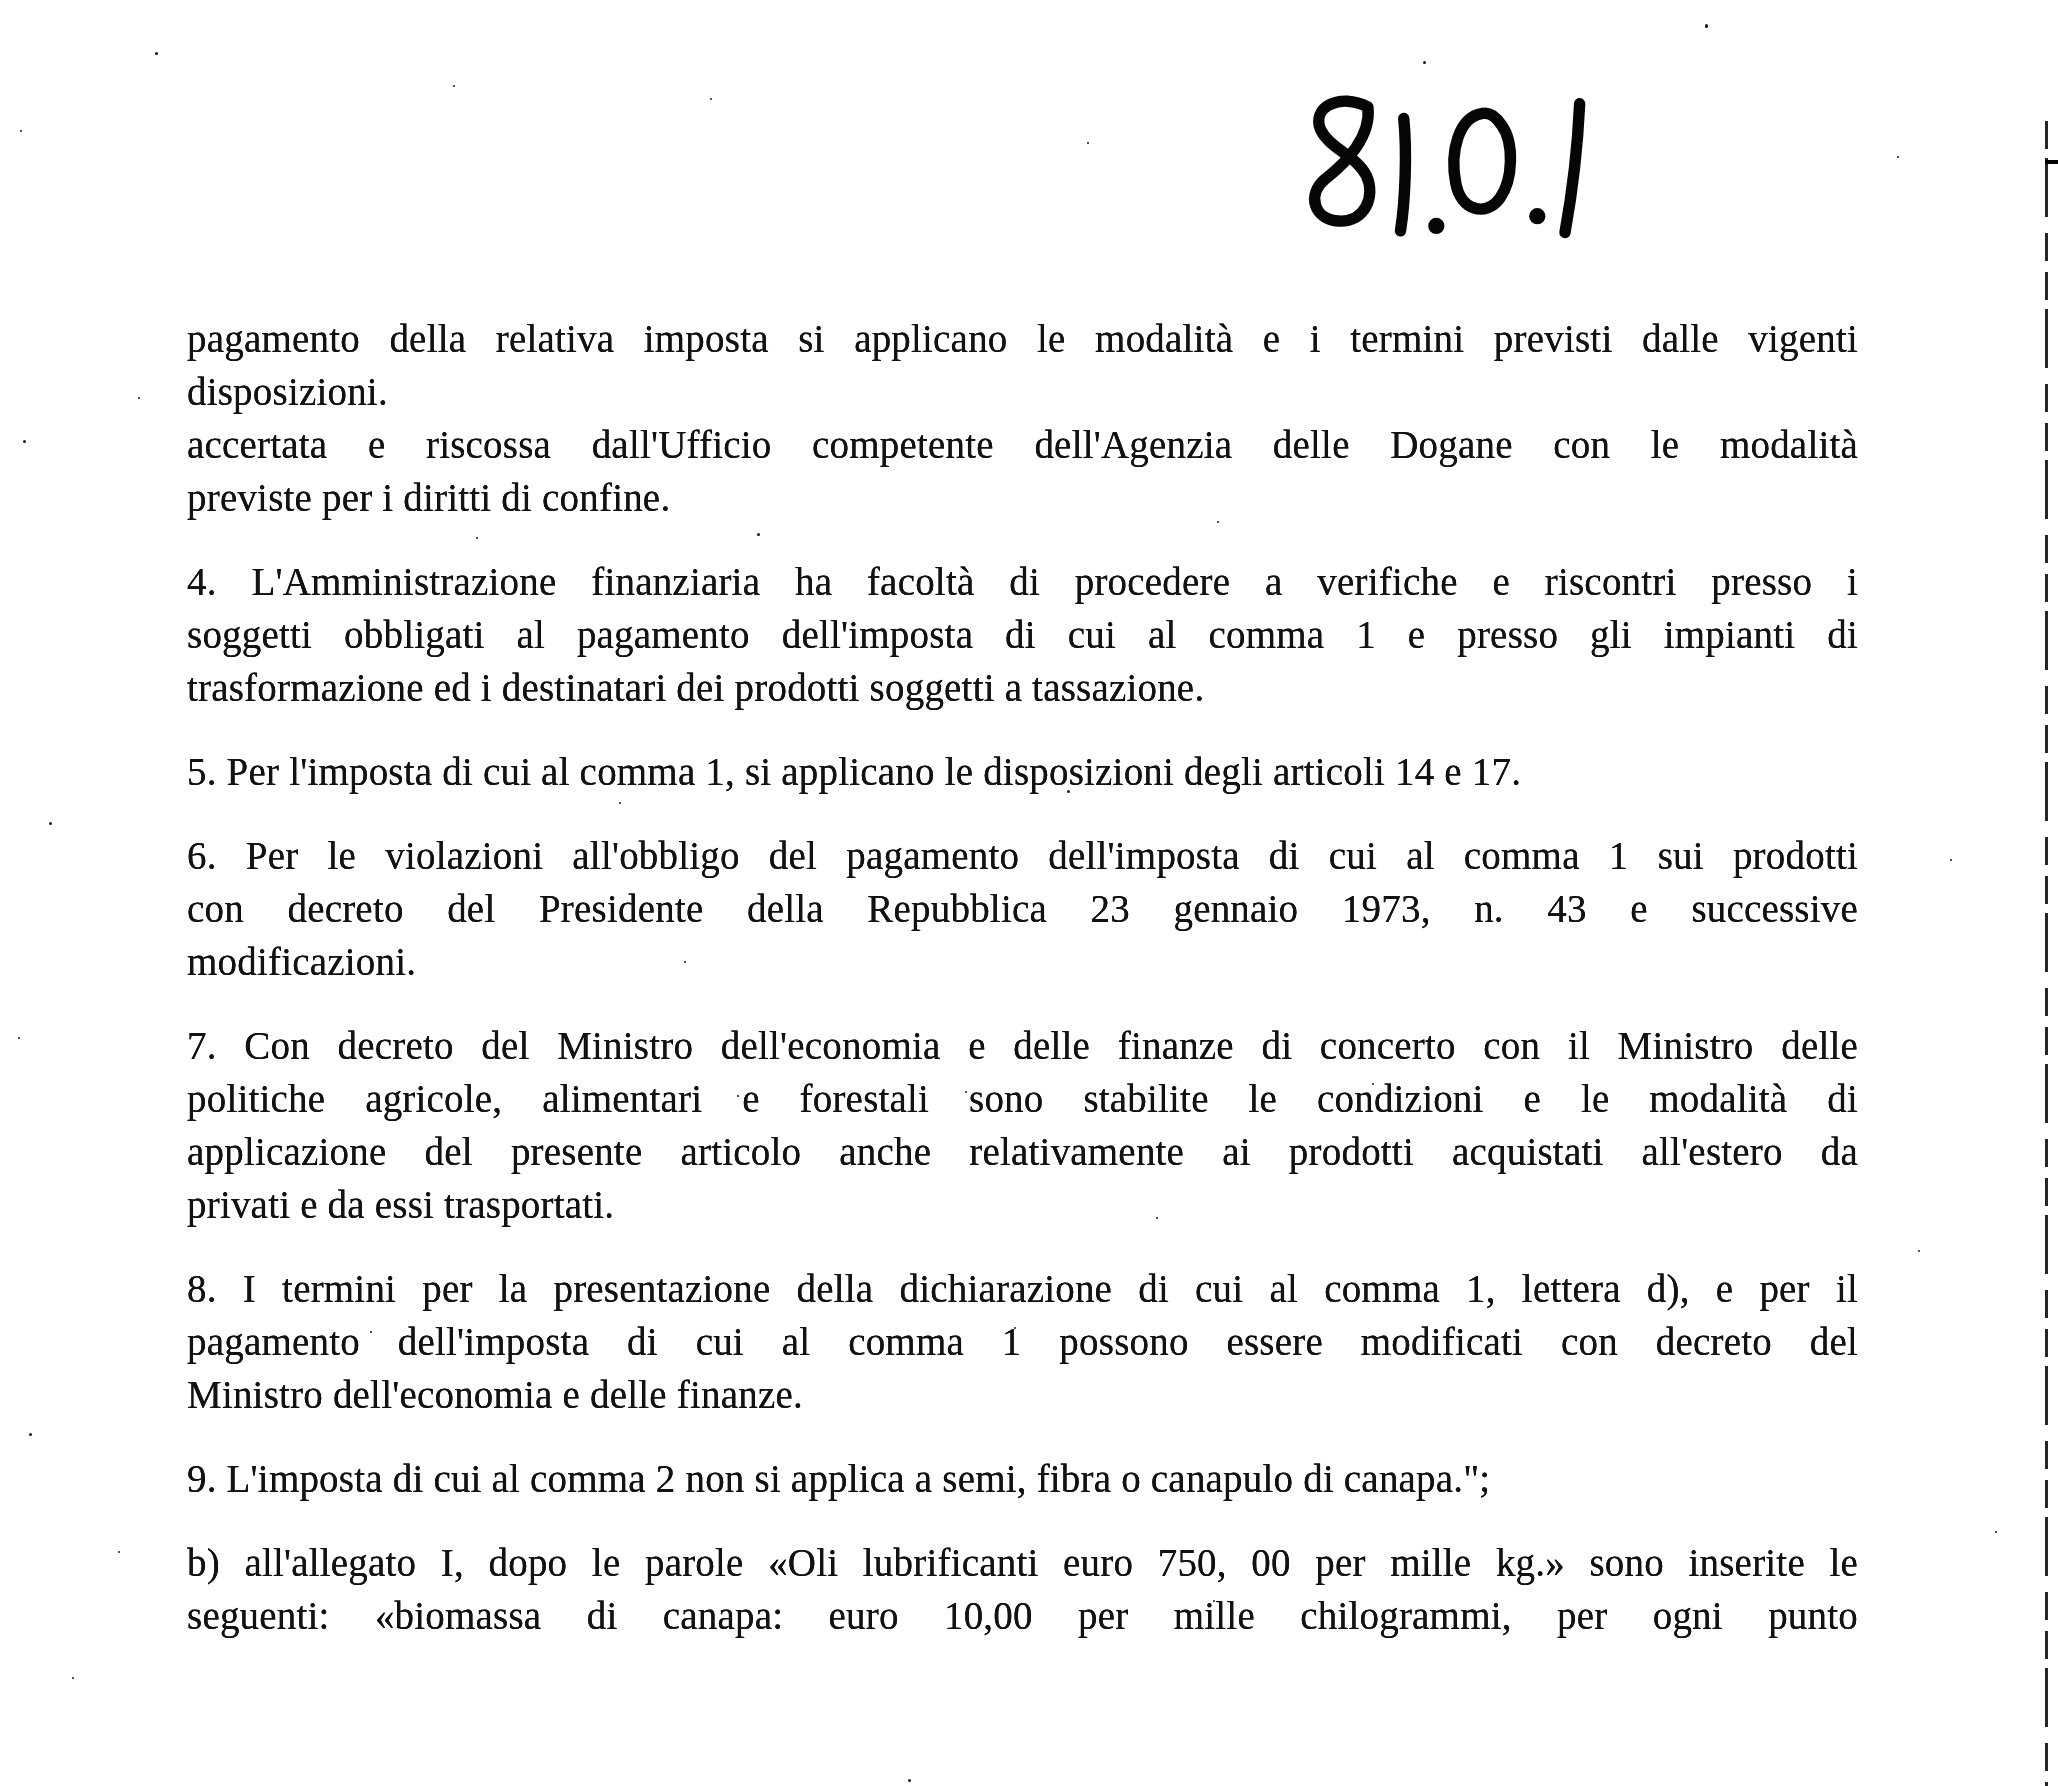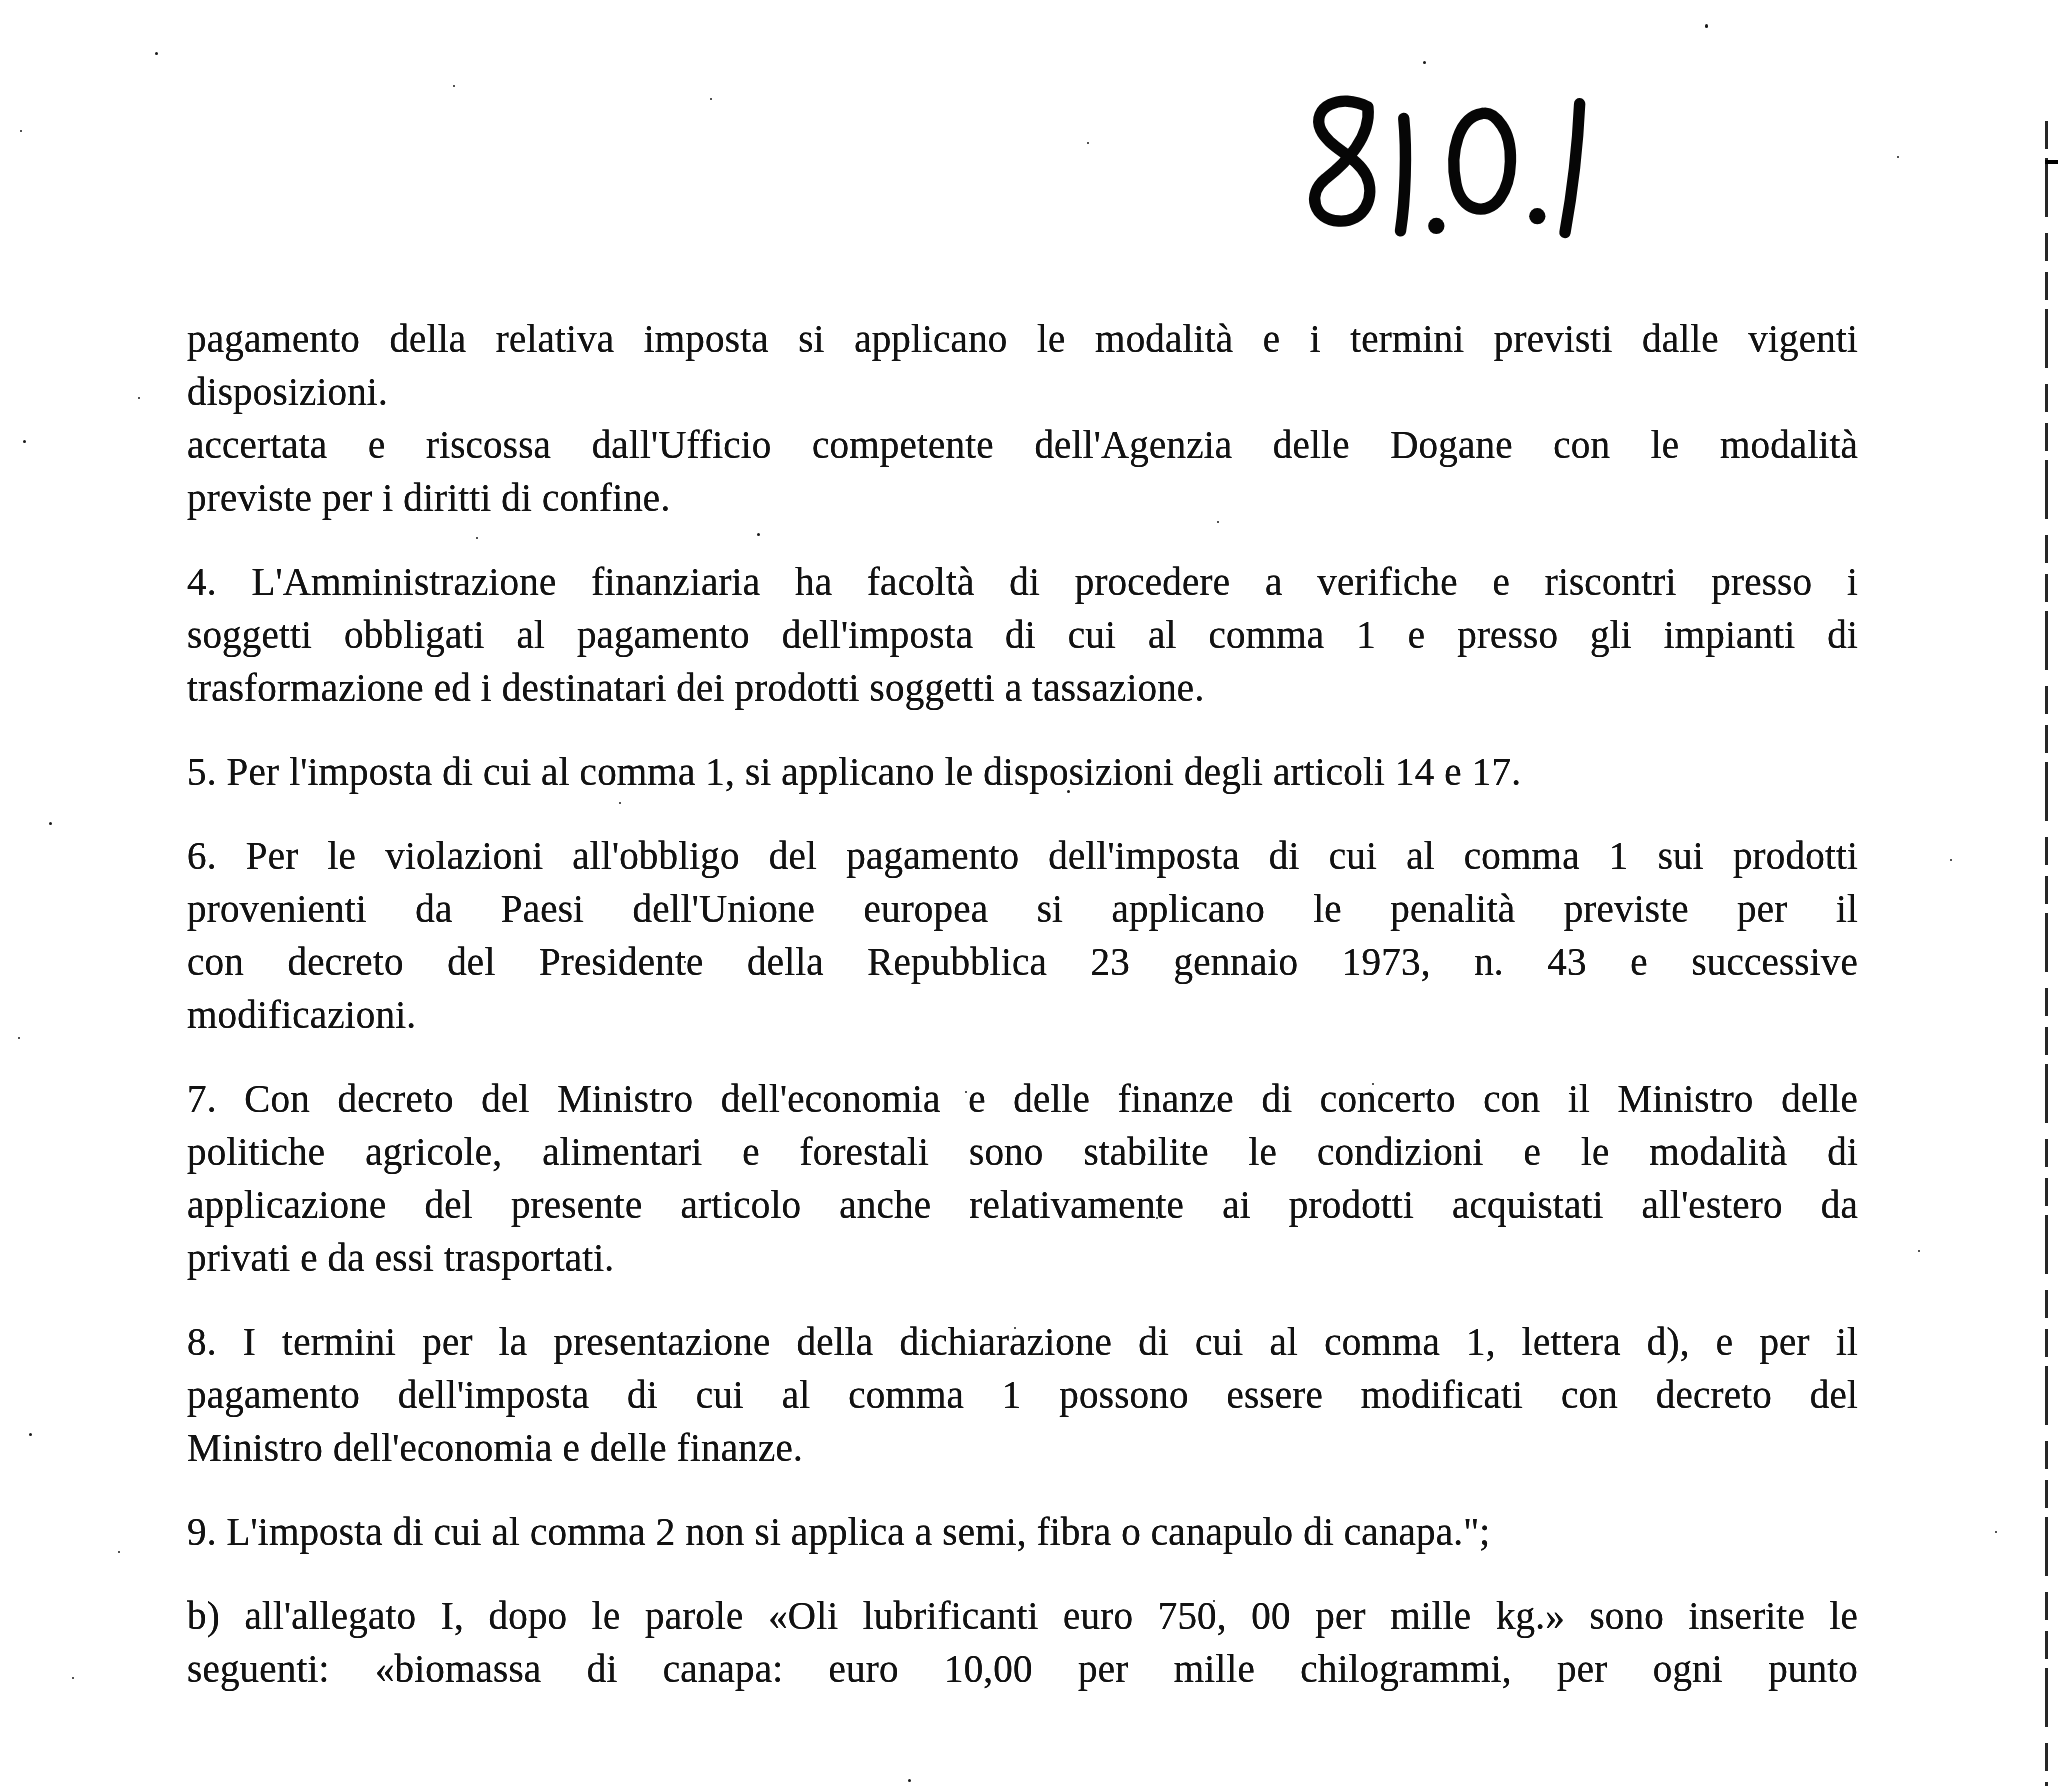--- a/index.html
+++ b/index.html
@@ -83,21 +83,20 @@
       <div class="para gap">
         <div class="line">4. L'Amministrazione finanziaria ha facoltà di procedere a verifiche e riscontri presso i</div>
         <div class="line">soggetti obbligati al pagamento dell'imposta di cui al comma 1 e presso gli impianti di</div>
         <div class="line last">trasformazione ed i destinatari dei prodotti soggetti a tassazione.</div>
       </div>
       <div class="para gap">
         <div class="line last">5. Per l'imposta di cui al comma 1, si applicano le disposizioni degli articoli 14 e 17.</div>
       </div>
       <div class="para gap">
         <div class="line">6. Per le violazioni all'obbligo del pagamento dell'imposta di cui al comma 1 sui prodotti</div>
-        <div class="line">provenienti da Paesi dell'Unione europea si applicano le penalità previste per il</div>
         <div class="line">con decreto del Presidente della Repubblica 23 gennaio 1973, n. 43 e successive</div>
         <div class="line last">modificazioni.</div>
       </div>
       <div class="para gap">
         <div class="line">7. Con decreto del Ministro dell'economia e delle finanze di concerto con il Ministro delle</div>
         <div class="line">politiche agricole, alimentari e forestali sono stabilite le condizioni e le modalità di</div>
         <div class="line">applicazione del presente articolo anche relativamente ai prodotti acquistati all'estero da</div>
         <div class="line last">privati e da essi trasportati.</div>
       </div>
       <div class="para gap">

